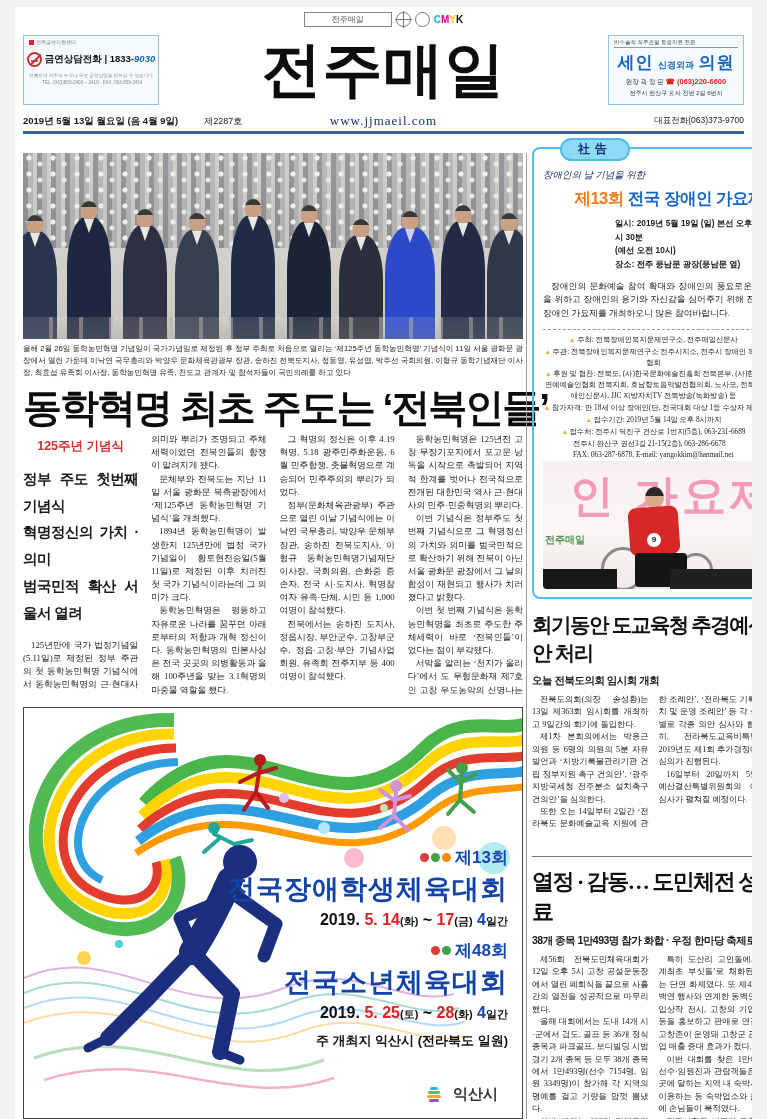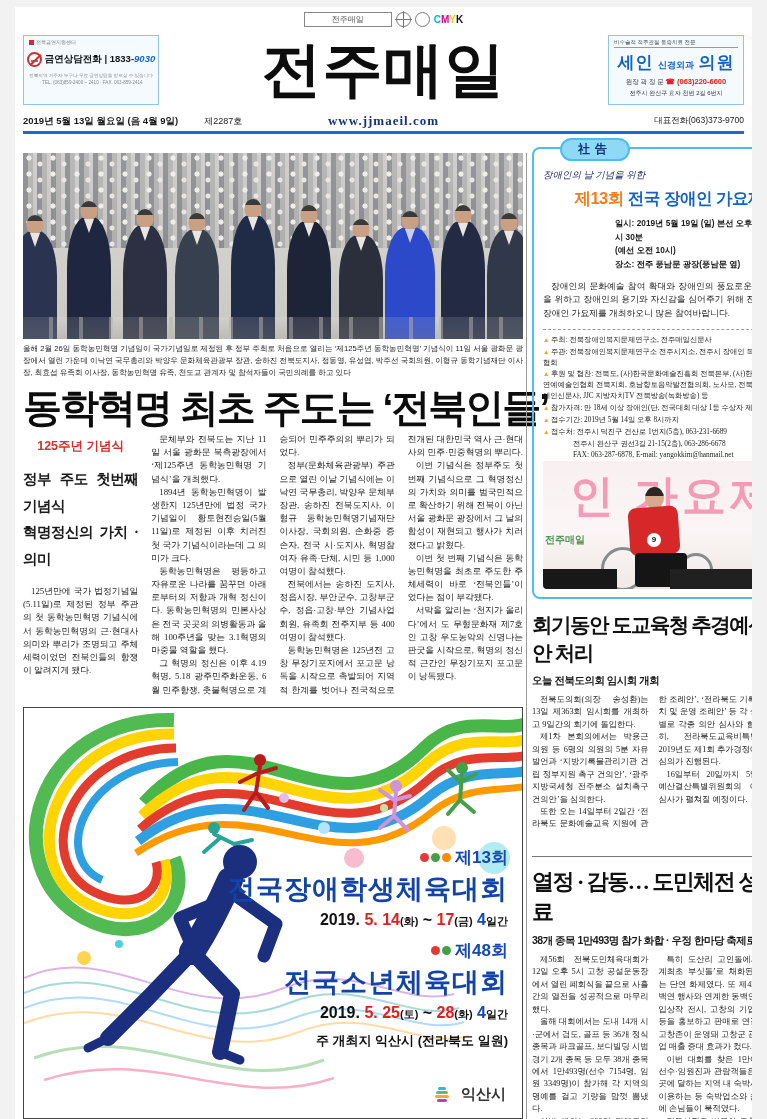--- a/index.html
+++ b/index.html
@@ -46,21 +46,21 @@
   .ad-addr { font-size:6px; color:#333; margin-top:2px; }
   .masthead { position:absolute; left:0; right:0; top:0; text-align:center;
     font-size:60px; line-height:78px; font-weight:900; letter-spacing:1px; color:#0d0d0d; }
 
   
   .dateline { position:absolute; top:106px; left:8px; right:8px; height:16px;
     display:flex; align-items:center; }
   .dl-date { font-size:9.5px; font-weight:bold; }
   .dl-issue { font-size:9px; margin-left:26px; }
   .dl-url { position:absolute; left:0; right:0; text-align:center; font-size:13px;
-    font-weight:bold; color:#14337a; font-family:"Liberation Serif", serif; letter-spacing:1px; }
+    font-weight:normal; color:#14337a; font-family:"Liberation Serif", serif; letter-spacing:1px; }
   .dl-phone { margin-left:auto; font-size:8.5px; }
   .rule { position:absolute; top:124px; left:8px; right:8px; height:3px; background:#1a6dc0; }
 
   
   .photo { position:absolute; top:146px; left:8px; width:500px; height:186px; overflow:hidden;
     background:linear-gradient(180deg,#e3e1dc 0%,#d6d4cf 35%,#c9c7c2 100%); }
   .crowd-bg { position:absolute; left:0; right:0; top:0; height:95px; opacity:.85;
     background:
       radial-gradient(circle 3px at 6px 5px, #f2f1ee 2.2px, transparent 3px),
       radial-gradient(circle 3px at 17px 11px, #eceae6 2px, transparent 3px),
@@ -113,21 +113,21 @@
   .notice-tab { position:absolute; top:-11px; left:26px; background:#8fd8f6; border:2px solid #4fbcee;
     border-radius:14px; padding:1px 16px; font-size:12px; font-weight:bold; color:#14327e; letter-spacing:5px; }
   .notice-intro { font-size:9.5px; font-style:italic; font-weight:normal; color:#1b2a6b; margin:4px 0 6px;
     font-family:"Liberation Serif", serif; }
   .notice-title { text-align:right; font-weight:900; font-size:16.5px; letter-spacing:-0.5px; margin-bottom:7px; }
   .notice-title .no { color:#f57c1b; } .notice-title .nm { color:#1464c8; }
   .notice-sched { font-size:8.3px; font-weight:bold; line-height:1.65; margin-left:72px; margin-bottom:8px; }
   .notice-body { font-size:8.8px; line-height:1.55; text-align:justify; text-indent:8px;
     font-family:"Liberation Serif", serif; margin-bottom:5px; }
   .dash { border:none; border-top:1px dashed #999; margin:3px 0 5px; }
-  .notice-details p { font-size:7.3px; line-height:1.5; margin-bottom:1px; font-family:"Liberation Serif", serif; }
+  .notice-details p { font-size:7.3px; line-height:1.5; margin-bottom:1px; font-family:"Liberation Serif", serif;text-align:center; }
   .notice-details p::before { content:"▲ "; color:#f0a81e; font-size:6.5px; }
   .notice-extra { font-size:7.3px; line-height:1.5; padding-left:30px; font-family:"Liberation Serif", serif; }
 
   
   .stage { position:relative; margin-top:auto; height:146px; overflow:hidden; border-radius:0 0 4px 4px;
     background:linear-gradient(180deg,#f8eff1 0%,#fbf6f5 55%,#ece4e2 100%); }
   .stage-banner { position:absolute; top:6px; right:-14px; font-size:44px; font-weight:900;
     color:#f06292; opacity:.6; letter-spacing:4px; white-space:nowrap; }
   .stage-side1 { position:absolute; left:2px; top:72px; font-size:10px; font-weight:bold; color:#2e7d32; opacity:.8; }
   .stage-side2 { position:absolute; left:2px; top:110px; font-size:10px; font-weight:bold; color:#2e7d32; opacity:.8; }
@@ -164,21 +164,21 @@
   .p-no { font-size:17px; font-weight:900; color:#1548b0; display:inline-flex; align-items:center; gap:4px; }
   .mascots { display:inline-flex; gap:2px; }
   .mascot { width:9px; height:9px; border-radius:50%; }
   .m1 { background:#e53935; } .m2 { background:#43a047; } .m3 { background:#fb8c00; }
   .p-name { font-family:"Liberation Serif", serif; font-size:27px; font-weight:900;
     color:#1243a8; letter-spacing:1px; margin:2px 0 4px; white-space:nowrap; }
   .p-date { font-size:16px; font-weight:900; color:#111; margin-bottom:10px; white-space:nowrap; }
   .p-date .red { color:#e01f1f; } .p-date .blue { color:#1548b0; }
   .p-date .sm { font-size:11px; }
   .p-host { font-size:13px; font-weight:bold; color:#111; margin-top:2px; }
-  .p-city { position:absolute; right:16px; bottom:14px; display:flex; align-items:center; gap:12px;
+  .p-city { position:absolute; right:24px; bottom:14px; display:flex; align-items:center; gap:12px;
     font-size:15px; font-weight:900; color:#333; }
   .city-mark { display:flex; flex-direction:column; gap:1px; }
   .city-mark i { display:block; height:3px; border-radius:2px; }
   .city-mark i:nth-child(1){width:8px; background:#29b6f6; margin-left:3px;}
   .city-mark i:nth-child(2){width:12px; background:#66bb6a; margin-left:1px;}
   .city-mark i:nth-child(3){width:14px; background:#ffa726;}
   .city-mark i:nth-child(4){width:10px; background:#ab47bc; margin-left:2px;}
 </style>
 </head>
 <body>
@@ -252,20 +252,21 @@
   </div>
 
   <div class="caption">올해 2월 26일 동학농민혁명 기념일이 국가기념일로 제정된 후 정부 주최로 처음으로 열리는 ‘제125주년 동학농민혁명’ 기념식이 11일 서울 광화문 광장에서 열린 가운데 이낙연 국무총리와 박양우 문화체육관광부 장관, 송하진 전북도지사, 정동영, 유성엽, 박주선 국회의원, 이형규 동학기념재단 이사장, 최효섭 유족회 이사장, 동학농민혁명 유족, 천도교 관계자 및 참석자들이 국민의례를 하고 있다</div>
   <h1 class="headline">동학혁명 최초 주도는 ‘전북인들’</h1>
 
   <div class="lead-body">
     <div class="kicker">125주년 기념식</div>
     <div class="subheads">
         <p>정부 주도 첫번째 기념식</p>
         <p>혁명정신의 가치 · 의미</p>
+        <p>범국민적 확산 서울서 열려</p>
       </div>
     <div class="lead-paras">
         <p>125년만에 국가 법정기념일(5.11일)로 제정된 정부 주관의 첫 동학농민혁명 기념식에서 동학농민혁명의 근·현대사 의미와 뿌리가 조명되고 주체 세력이었던 전북인들의 항쟁이 알려지게 됐다.</p>
         <p>문체부와 전북도는 지난 11일 서울 광화문 북측광장에서 ‘제125주년 동학농민혁명 기념식’을 개최했다.</p>
         <p>1894년 동학농민혁명이 발생한지 125년만에 법정 국가기념일이 황토현전승일(5월 11일)로 제정된 이후 치러진 첫 국가 기념식이라는데 그 의미가 크다.</p>
         <p>동학농민혁명은 평등하고 자유로운 나라를 꿈꾸던 아래로부터의 저항과 개혁 정신이다. 동학농민혁명의 민본사상은 전국 곳곳의 의병활동과 올해 100주년을 맞는 3.1혁명의 마중물 역할을 했다.</p>
         <p>그 혁명의 정신은 이후 4.19혁명, 5.18 광주민주화운동, 6월 민주항쟁, 촛불혁명으로 계승되어 민주주의의 뿌리가 되었다.</p>
         <p>정부(문화체육관광부) 주관으로 열린 이날 기념식에는 이낙연 국무총리, 박양우 문체부장관, 송하진 전북도지사, 이형규 동학농민혁명기념재단 이사장, 국회의원, 손화중 증손자, 전국 시·도지사, 혁명참여자 유족·단체, 시민 등 1,000여명이 참석했다.</p>
         <p>전북에서는 송하진 도지사, 정읍시장, 부안군수, 고창부군수, 정읍·고창·부안 기념사업회원, 유족회 전주지부 등 400여명이 참석했다.</p>
         <p>동학농민혁명은 125년전 고창 무장기포지에서 포고문 낭독을 시작으로 촉발되어 지역적 한계를 벗어나 전국적으로 전개된 대한민국 역사 근·현대사의 민주·민중혁명의 뿌리다.</p>

